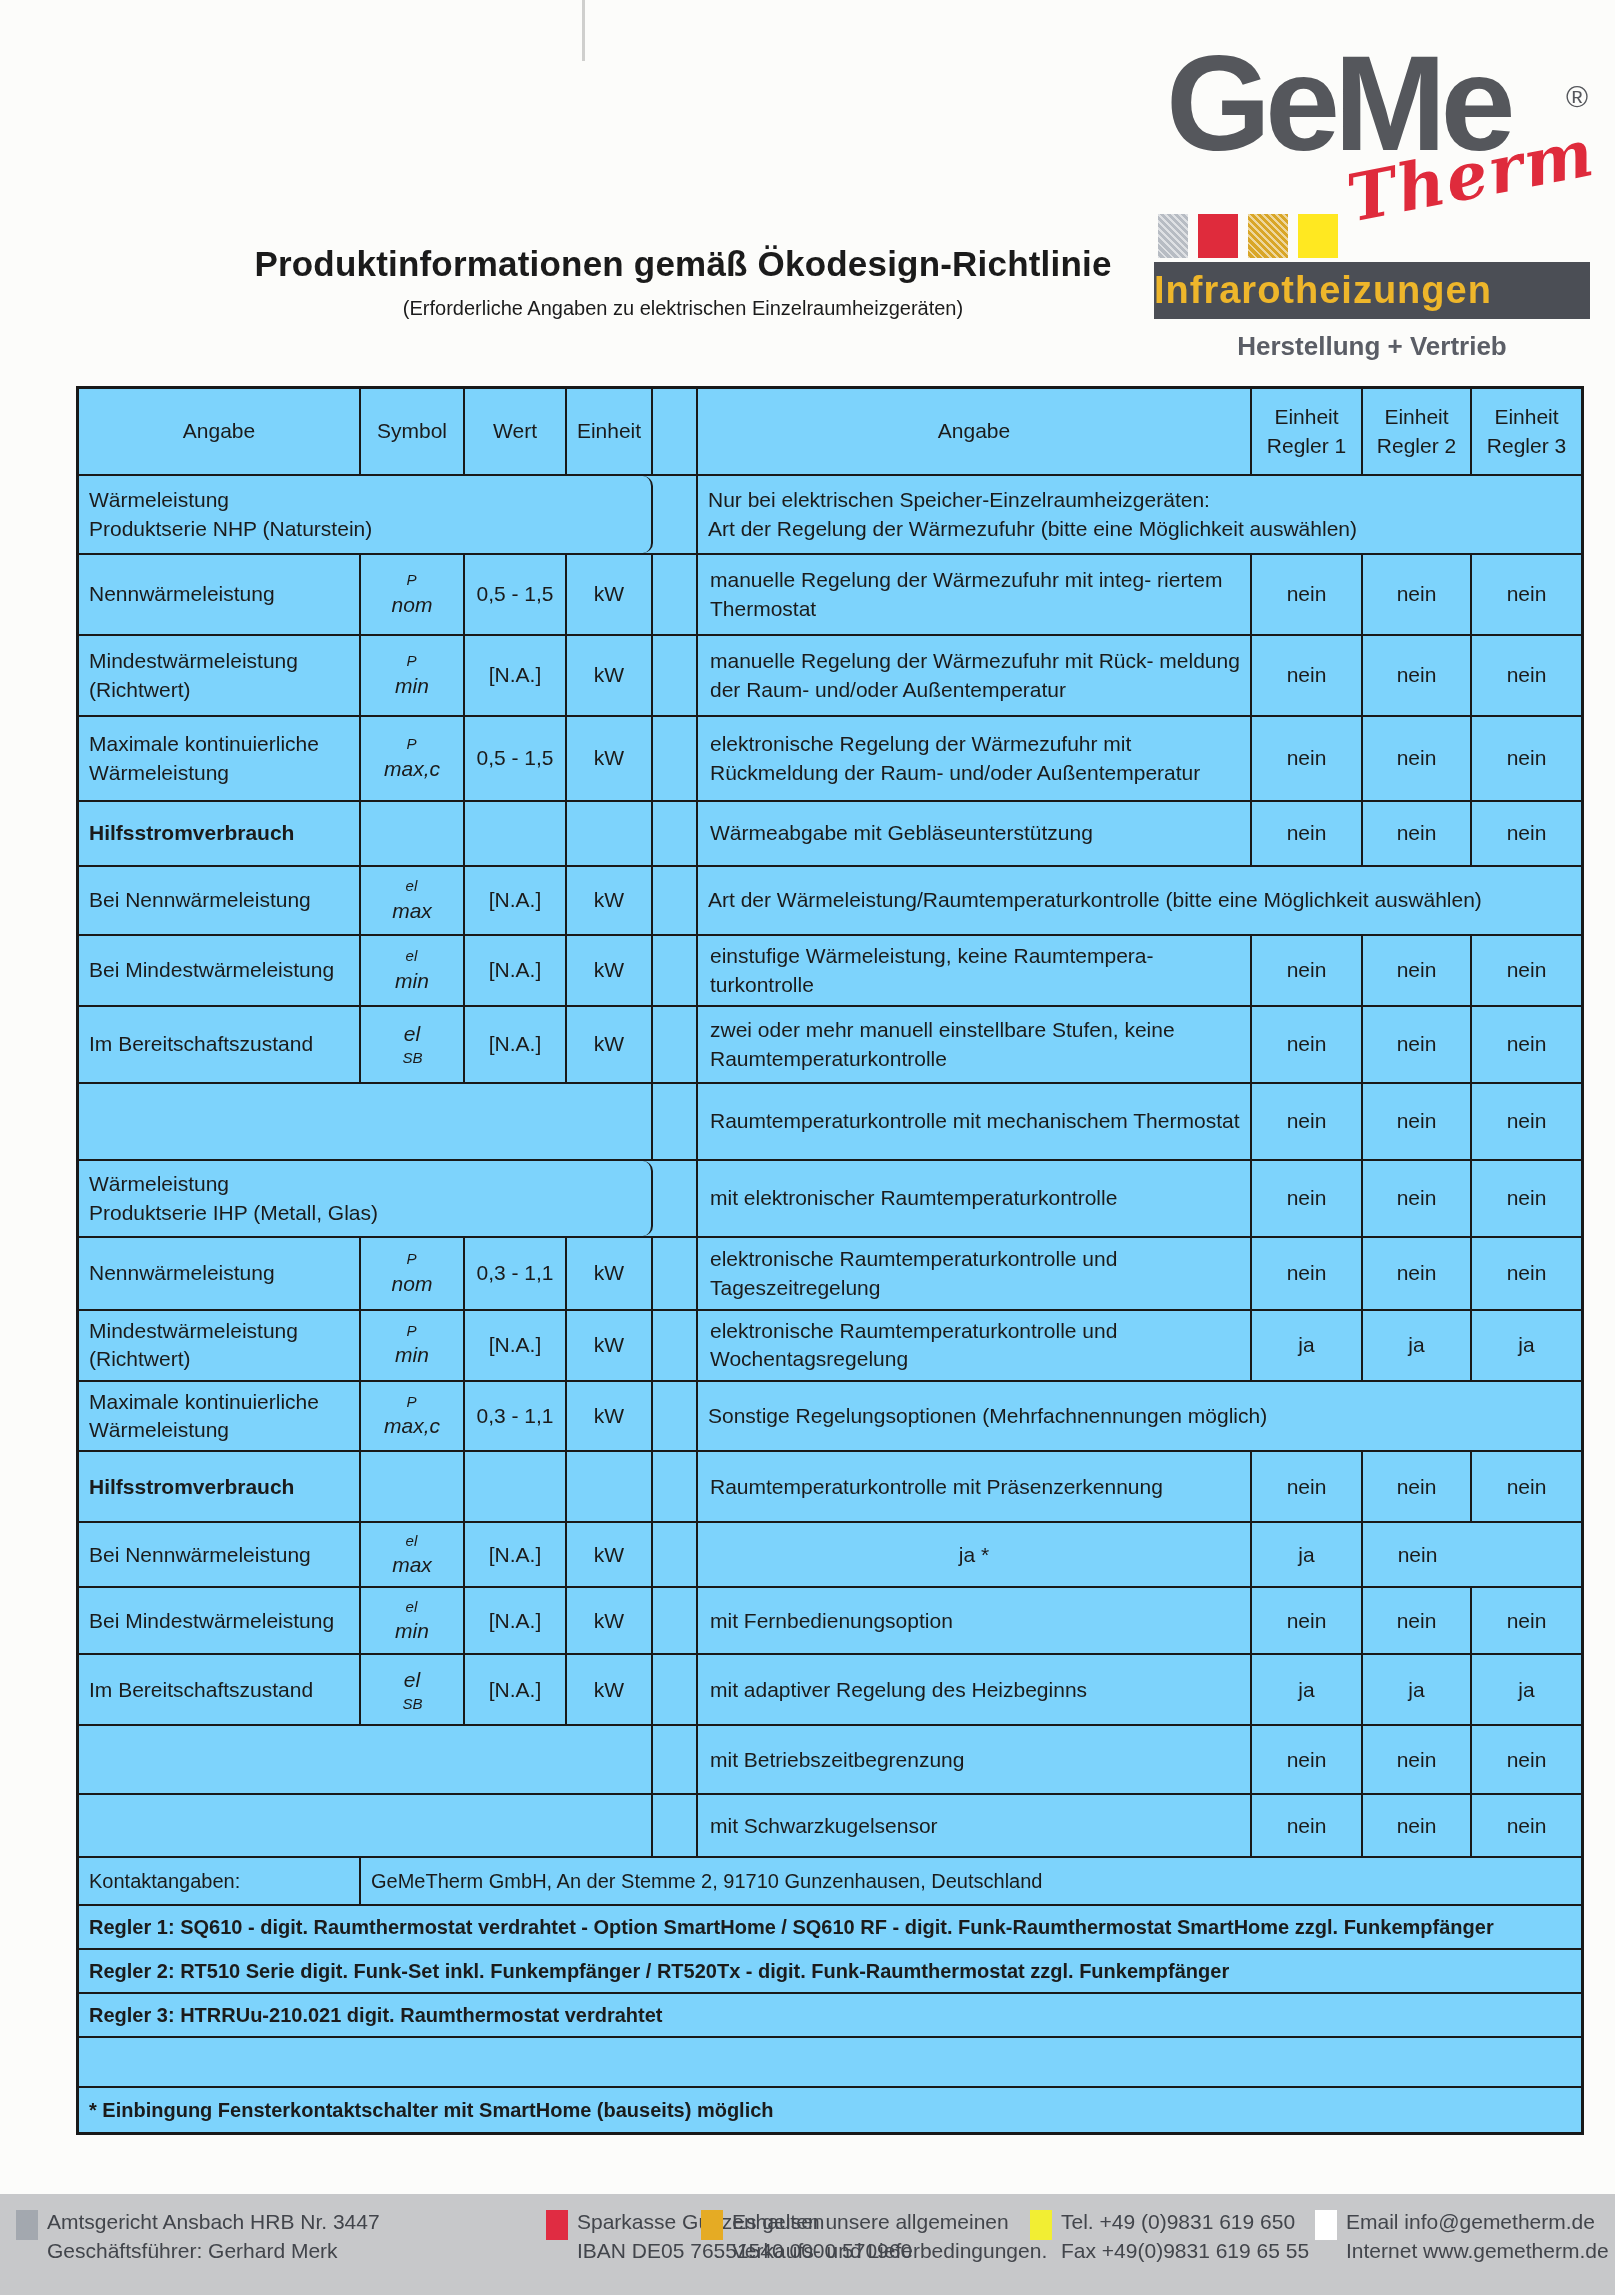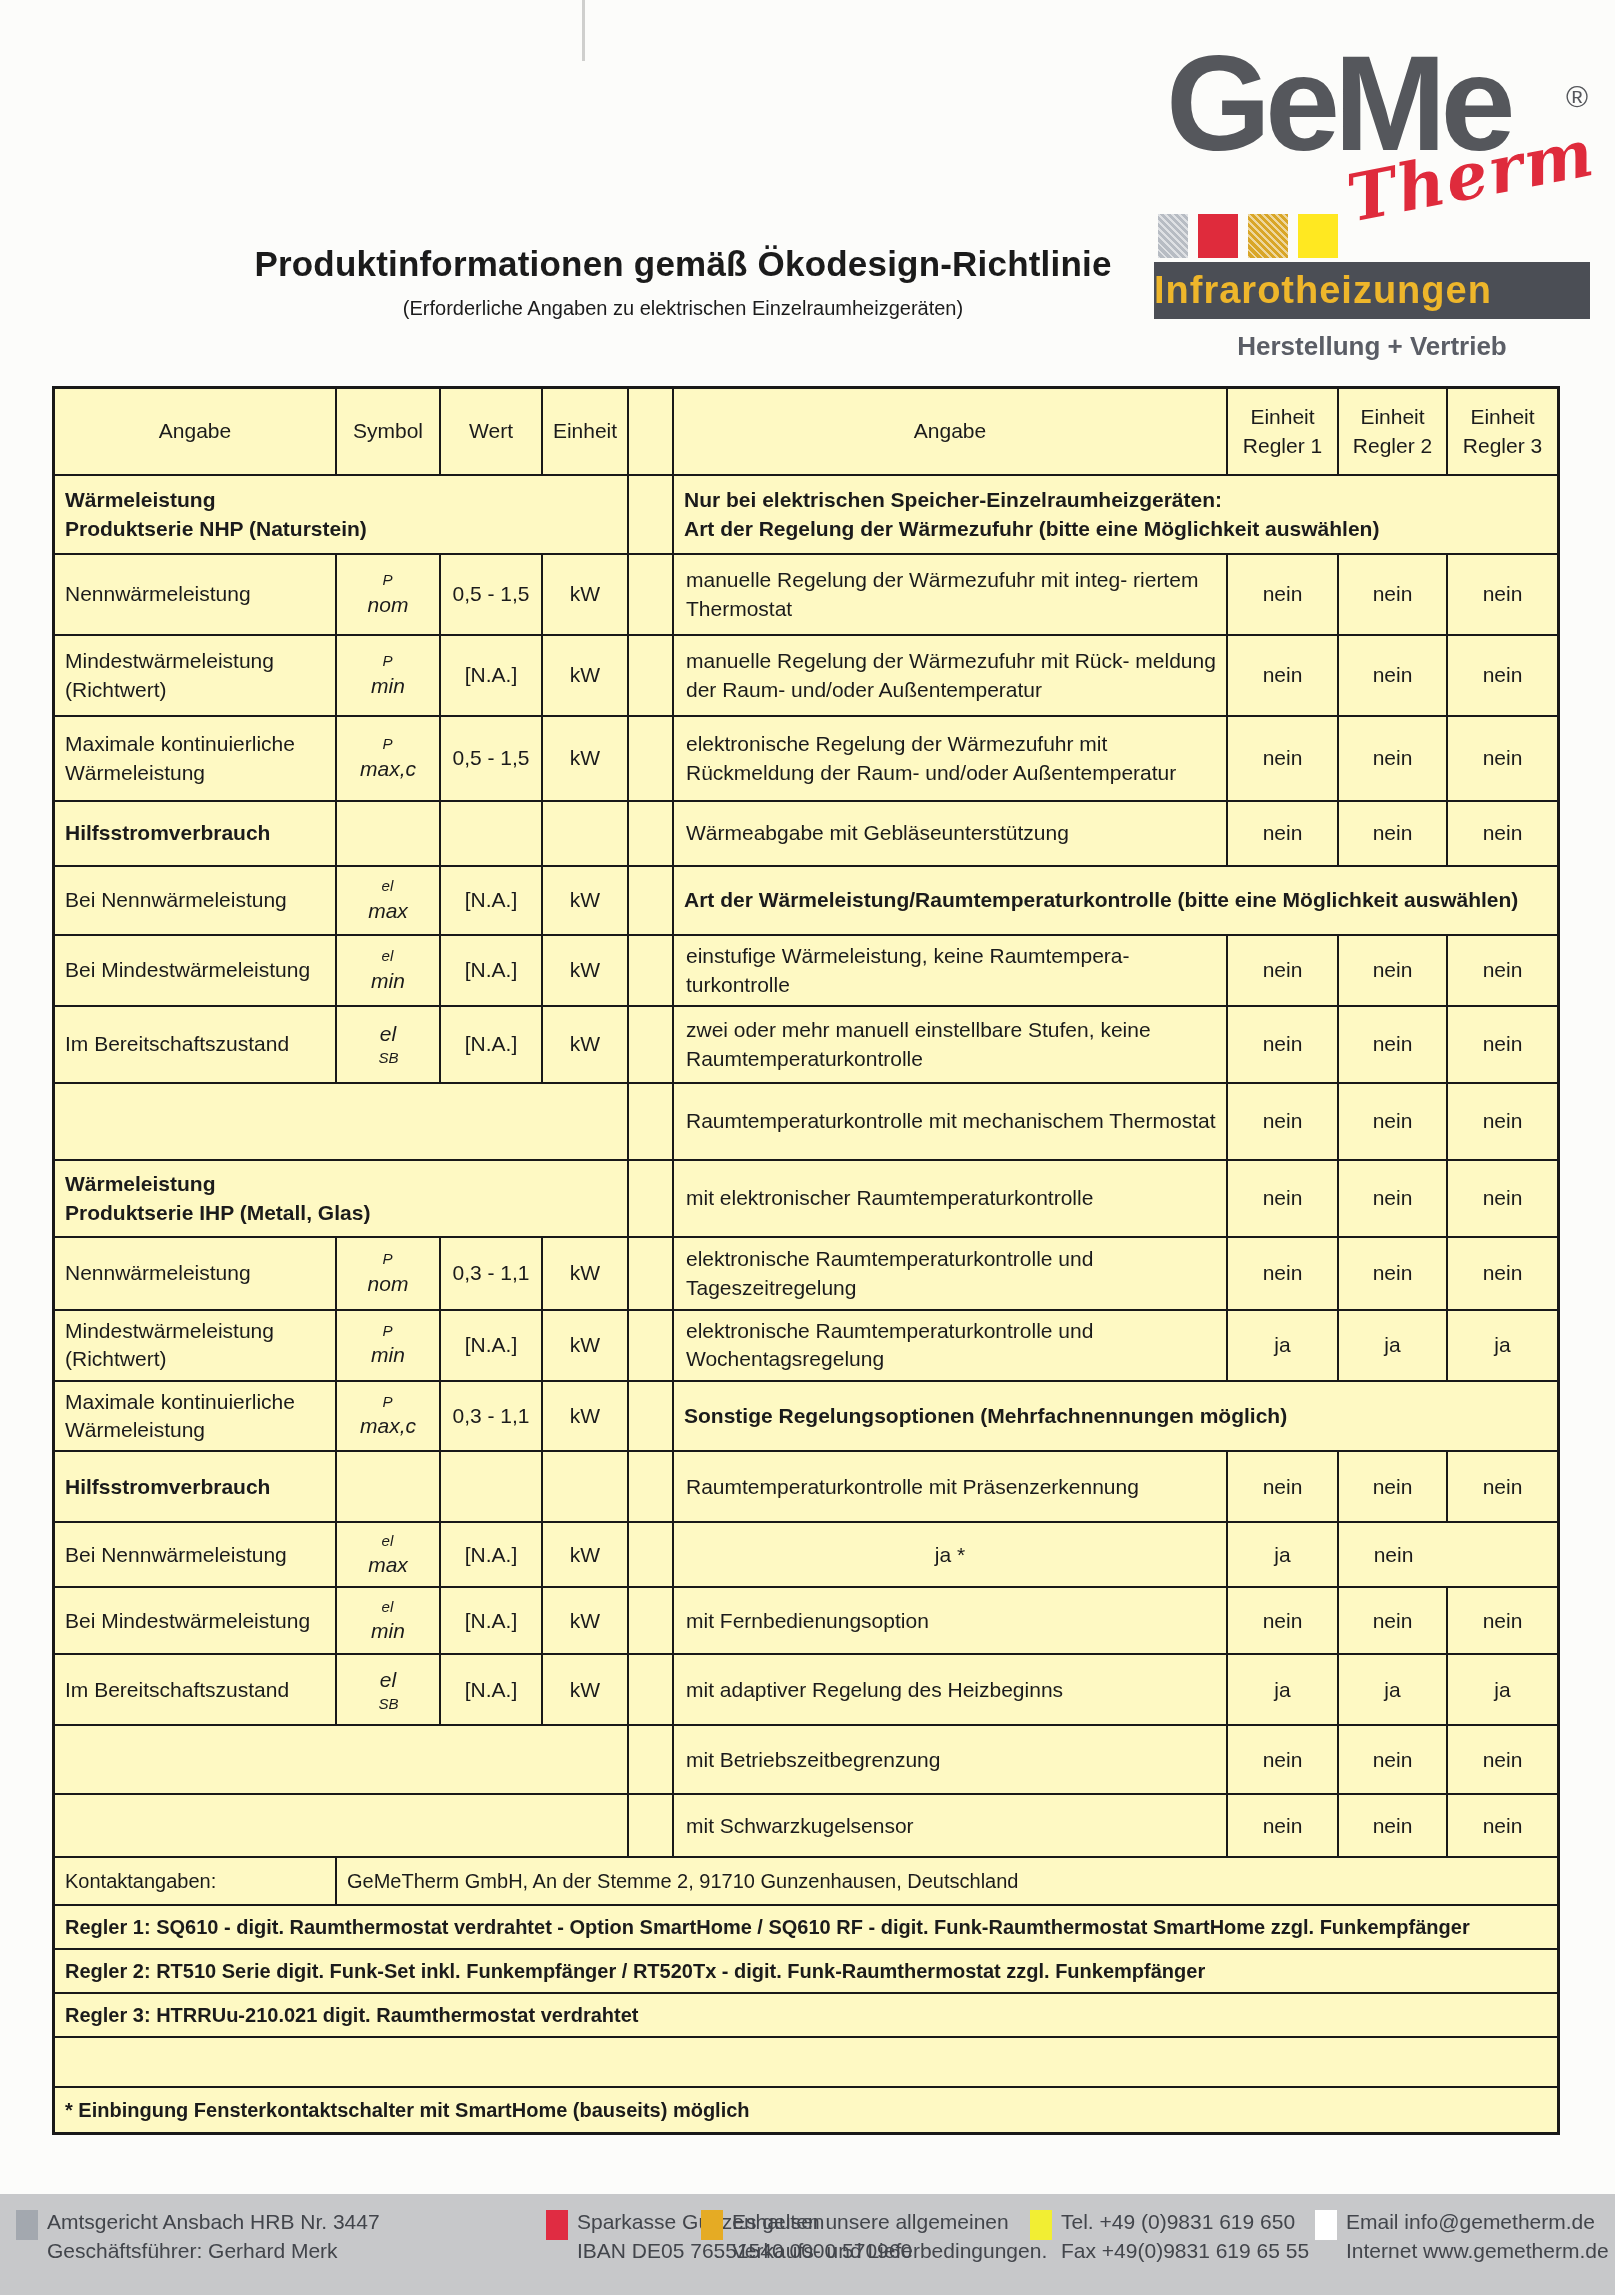--- a/index.html
+++ b/index.html
@@ -27,32 +27,32 @@
   .sq-red{background-color:var(--logo-red);}
   .sq-gold{background-color:var(--logo-gold);}
   .sq-yellow{background-color:var(--logo-yellow);}
   .banner{position:absolute;left:0;top:212px;width:100%;background:var(--banner-bg);
           color:var(--banner-text);font-size:38px;font-weight:700;text-align:left;
           padding:7px 0;letter-spacing:1px;}
   .tagline{position:absolute;top:281px;width:100%;text-align:center;font-size:26px;
            font-weight:700;color:#5b5e66;}
 
   
-  .gtable{position:absolute;left:52px;top:386px;width:1502px;border:3px solid #191919;background:#fef9c3;}
+  .gtable{position:absolute;left:76px;top:386px;width:1502px;border:3px solid #191919;background:#7dd3fc;}
   .trow{display:grid;grid-template-columns:282px 104px 102px 86px 45px 1fr 111px 109px 109px;
         border-top:2px solid #191919;}
   .trow.thead{border-top:none;}
   .cell{border-right:2px solid #191919;display:flex;flex-direction:column;justify-content:center;
         padding:6px 10px;font-size:21px;line-height:1.35;}
   .trow > .cell:last-child{border-right:none;}
   .mid{align-items:center;text-align:center;padding:6px 4px;}
   .lab{align-items:flex-start;text-align:left;}
   .rlab{padding-left:12px;}
   .gapc{padding:0;}
-  .sec{font-weight:700;align-items:flex-start;}
+  .sec{font-weight:400;align-items:flex-start;border-radius:10px;}
   .span4{grid-column:1 / span 4;}
   .rspan{grid-column:6 / -1;border-right:none;}
   .full{grid-column:1 / -1;border-right:none;font-weight:bold;}
   .kval{grid-column:2 / -1;border-right:none;}
   .bold{font-weight:700;}
   .sym{font-style:italic;}
   .sym sup{font-size:0.72em;margin-right:1px;}
   .sym sub{font-size:0.72em;margin-left:1px;}
   .small{font-size:20px;}
 

